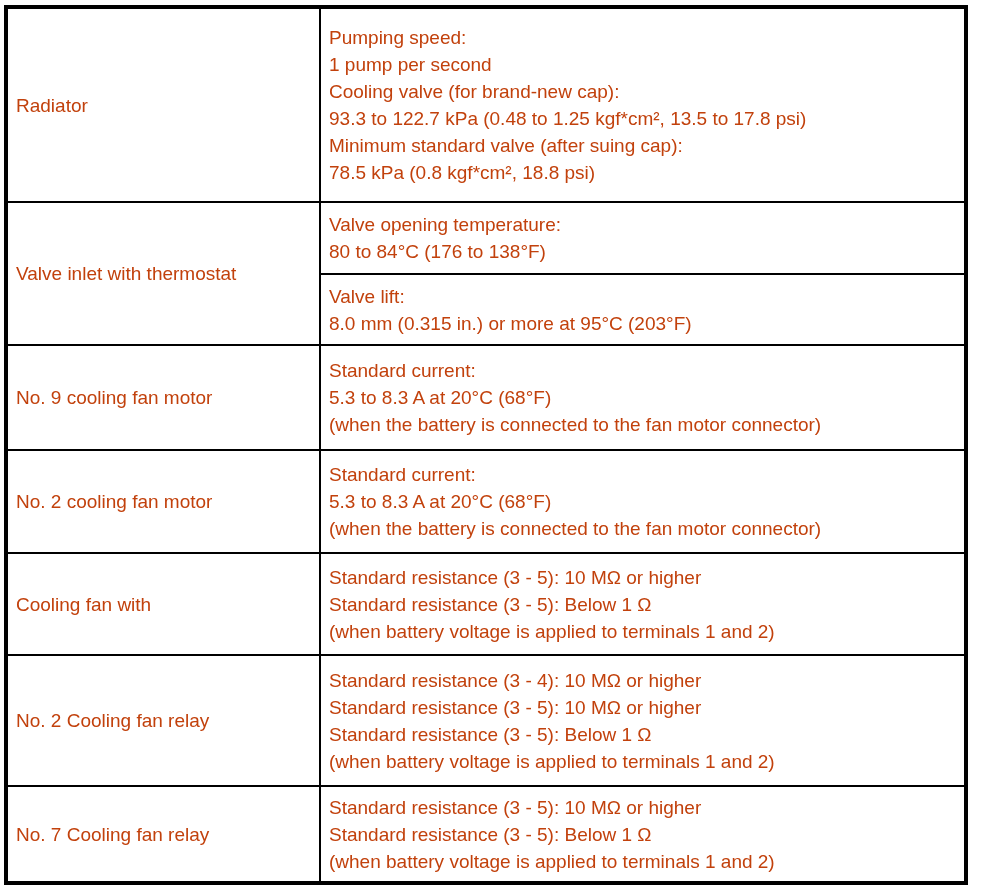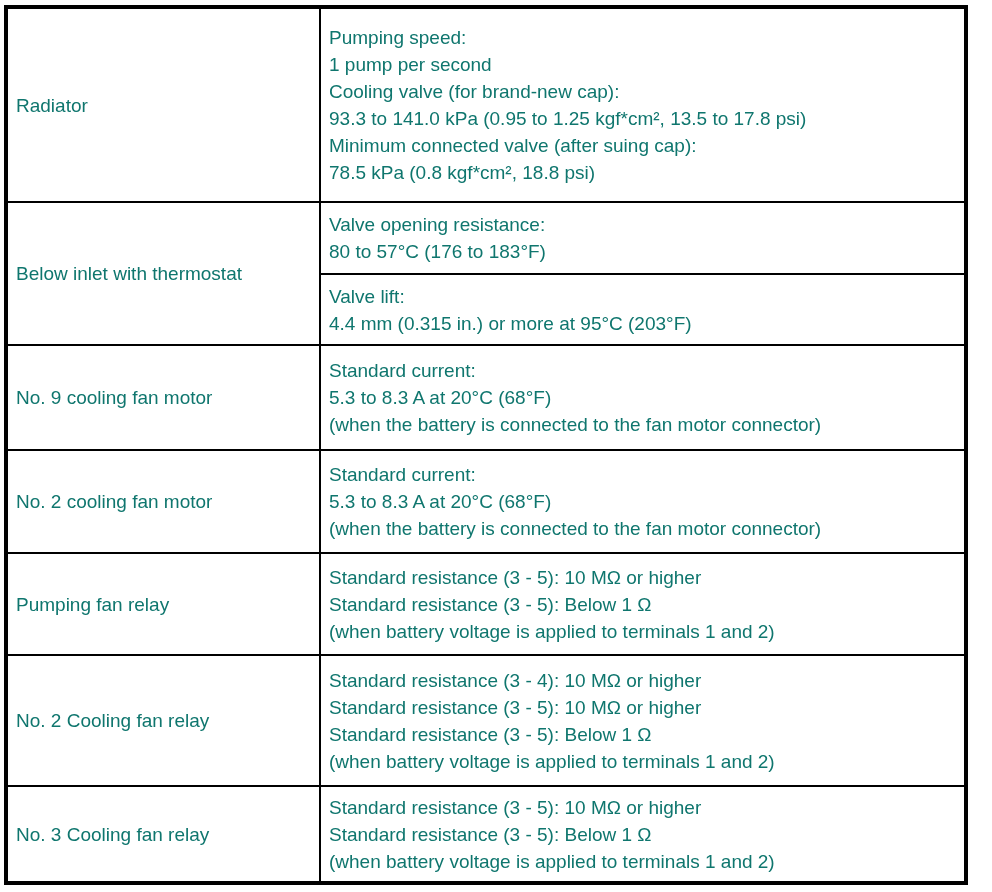--- a/index.html
+++ b/index.html
@@ -25,21 +25,21 @@
     border-collapse: collapse;
     table-layout: fixed;
     border: 4px solid #000000;
   }
   table.specs td {
     border: 2px solid #000000;
     vertical-align: middle;
     padding: 6px 4px 6px 8px;
     font-size: 19px;
     line-height: 27px;
-    color: #0f766e;
+    color: #c2410c;
     overflow: hidden;
   }
   td.comp { width: 299px; }
   .line { white-space: nowrap; }
   tr.r1  { height: 195px; }
   tr.r2a { height: 72px; }
   tr.r2b { height: 71px; }
   tr.r3  { height: 105px; }
   tr.r4  { height: 103px; }
   tr.r5  { height: 102px; }
@@ -52,37 +52,37 @@
 <div class="page">
   <table class="specs">
     <tbody>
 
       <tr class="r1">
         <td class="comp">Radiator</td>
         <td class="spec">
           <div class="line">Pumping speed:</div>
           <div class="line">1 pump per second</div>
           <div class="line">Cooling valve (for brand-new cap):</div>
-          <div class="line">93.3 to 141.0 kPa (0.95 to 1.25 kgf*cm², 13.5 to 17.8 psi)</div>
-          <div class="line">Minimum connected valve (after suing cap):</div>
+          <div class="line">93.3 to 122.7 kPa (0.48 to 1.25 kgf*cm², 13.5 to 17.8 psi)</div>
+          <div class="line">Minimum standard valve (after suing cap):</div>
           <div class="line">78.5 kPa (0.8 kgf*cm², 18.8 psi)</div>
         </td>
       </tr>
 
       <tr class="r2a">
-        <td class="comp" rowspan="2">Below inlet with thermostat</td>
+        <td class="comp" rowspan="2">Valve inlet with thermostat</td>
         <td class="spec">
-          <div class="line">Valve opening resistance:</div>
-          <div class="line">80 to 57°C (176 to 183°F)</div>
+          <div class="line">Valve opening temperature:</div>
+          <div class="line">80 to 84°C (176 to 138°F)</div>
         </td>
       </tr>
       <tr class="r2b">
         <td class="spec">
           <div class="line">Valve lift:</div>
-          <div class="line">4.4 mm (0.315 in.) or more at 95°C (203°F)</div>
+          <div class="line">8.0 mm (0.315 in.) or more at 95°C (203°F)</div>
         </td>
       </tr>
 
       <tr class="r3">
         <td class="comp">No. 9 cooling fan motor</td>
         <td class="spec">
           <div class="line">Standard current:</div>
           <div class="line">5.3 to 8.3 A at 20°C (68°F)</div>
           <div class="line">(when the battery is connected to the fan motor connector)</div>
         </td>
@@ -91,40 +91,40 @@
       <tr class="r4">
         <td class="comp">No. 2 cooling fan motor</td>
         <td class="spec">
           <div class="line">Standard current:</div>
           <div class="line">5.3 to 8.3 A at 20°C (68°F)</div>
           <div class="line">(when the battery is connected to the fan motor connector)</div>
         </td>
       </tr>
 
       <tr class="r5">
-        <td class="comp">Pumping fan relay</td>
+        <td class="comp">Cooling fan with</td>
         <td class="spec">
           <div class="line">Standard resistance (3 - 5): 10 MΩ or higher</div>
           <div class="line">Standard resistance (3 - 5): Below 1 Ω</div>
           <div class="line">(when battery voltage is applied to terminals 1 and 2)</div>
         </td>
       </tr>
 
       <tr class="r6">
         <td class="comp">No. 2 Cooling fan relay</td>
         <td class="spec">
           <div class="line">Standard resistance (3 - 4): 10 MΩ or higher</div>
           <div class="line">Standard resistance (3 - 5): 10 MΩ or higher</div>
           <div class="line">Standard resistance (3 - 5): Below 1 Ω</div>
           <div class="line">(when battery voltage is applied to terminals 1 and 2)</div>
         </td>
       </tr>
 
       <tr class="r7">
-        <td class="comp">No. 3 Cooling fan relay</td>
+        <td class="comp">No. 7 Cooling fan relay</td>
         <td class="spec">
           <div class="line">Standard resistance (3 - 5): 10 MΩ or higher</div>
           <div class="line">Standard resistance (3 - 5): Below 1 Ω</div>
           <div class="line">(when battery voltage is applied to terminals 1 and 2)</div>
         </td>
       </tr>
 
     </tbody>
   </table>
 </div>

